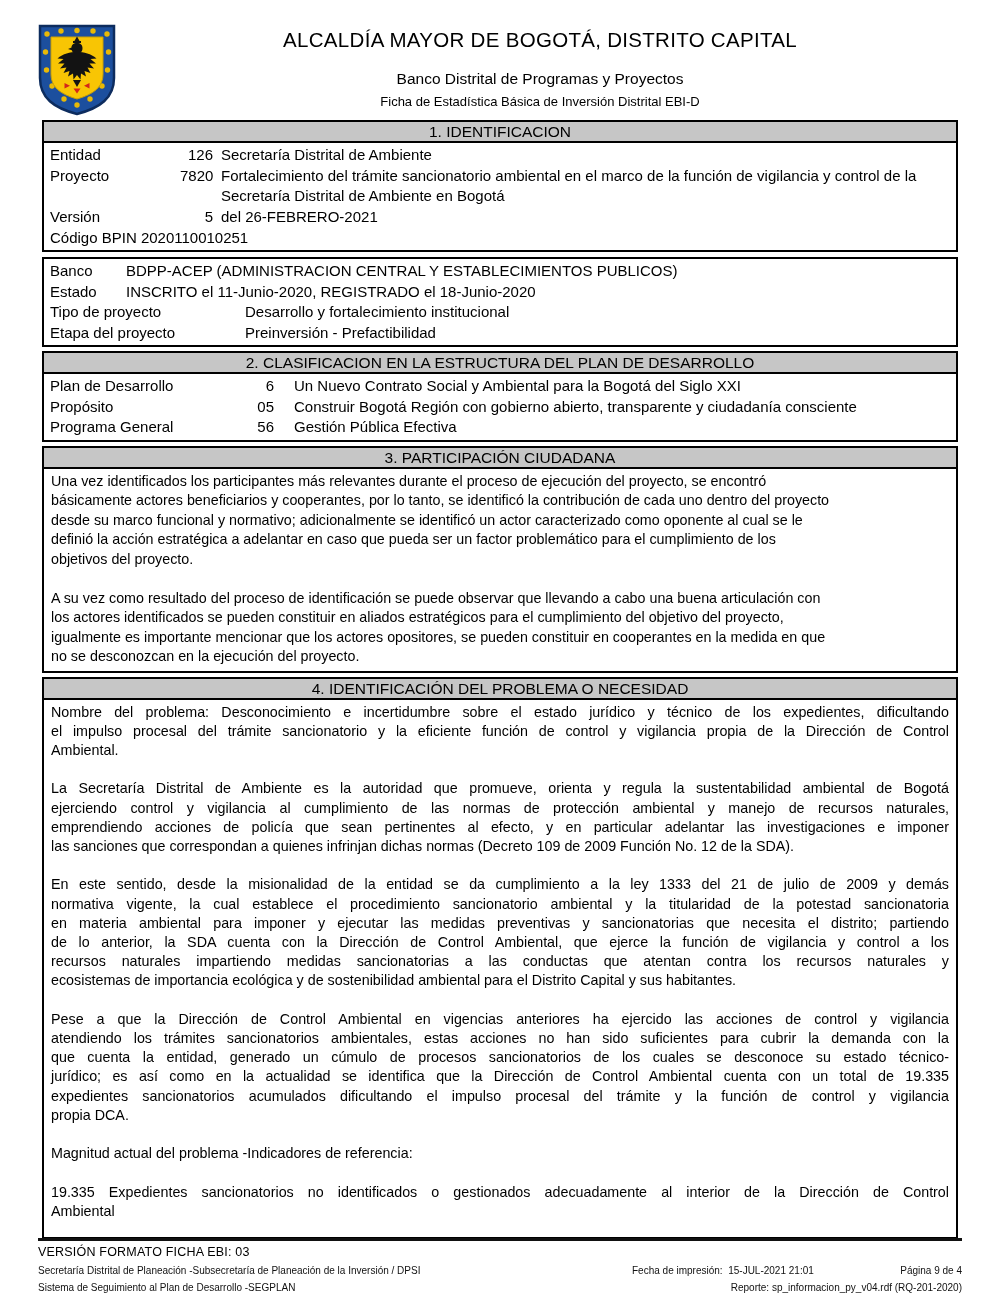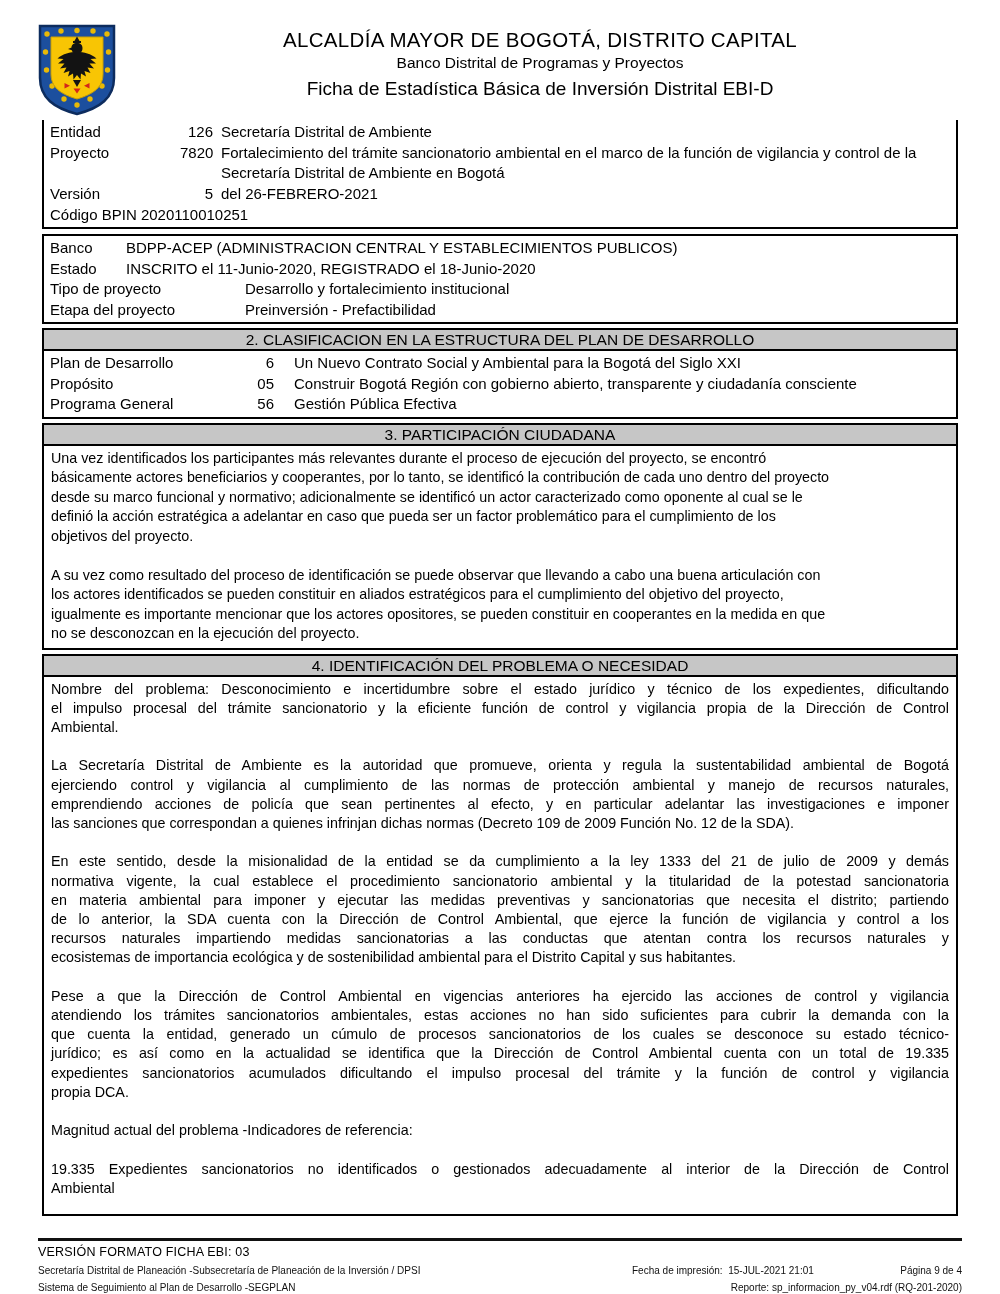--- a/index.html
+++ b/index.html
@@ -6,22 +6,22 @@
   .page {
     position:relative; width:1000px; height:1294px; background:#fff;
     font-family:"Liberation Sans", sans-serif; color:#000; overflow:hidden;
   }
 
   
   .doc-header { position:absolute; top:24px; left:38px; width:924px; display:flex; }
   .logo-wrap { width:80px; flex:0 0 80px; }
   .titles { flex:1; text-align:center; padding-top:4px; }
   .t1 { font-size:20.5px; letter-spacing:.3px; }
-  .t2 { font-size:15.5px; margin-top:2px; }
-  .t3 { font-size:19px;   margin-top:6px; }
+  .t2 { font-size:15.5px; margin-top:18px; }
+  .t3 { font-size:13px;   margin-top:6px; }
 
   
   .content { position:absolute; top:120px; left:42px; width:916px; }
   .section { margin-bottom:4px; }
   .section.gap5 { margin-top:5px; }
   .bar {
     background:#c6c6c6; border:2px solid #000; box-sizing:border-box;
     text-align:center; font-size:15.5px; height:23px; line-height:19px; padding-top:0;
   }
   .box { border:2px solid #000; border-top:none; box-sizing:border-box; padding:2px 0 2px; }
@@ -98,20 +98,21 @@
     <div class="titles">
       <div class="t1">ALCALDÍA MAYOR DE BOGOTÁ, DISTRITO CAPITAL</div>
       <div class="t2">Banco Distrital de Programas y Proyectos</div>
       <div class="t3">Ficha de Estadística Básica de Inversión Distrital EBI-D</div>
     </div>
   </header>
 
   <main class="content">
 
     <section class="section">
+      <div class="bar">1. IDENTIFICACION</div>
       <div class="box">
         <div class="row row-s1">
           <span>Entidad</span>
           <span class="code">126</span>
           <span>Secretaría Distrital de Ambiente</span>
         </div>
         <div class="row row-s1">
           <span>Proyecto</span>
           <span class="code">7820</span>
           <span>Fortalecimiento del trámite sancionatorio ambiental en el marco de la función de vigilancia y control de la Secretaría Distrital de Ambiente en Bogotá</span>

